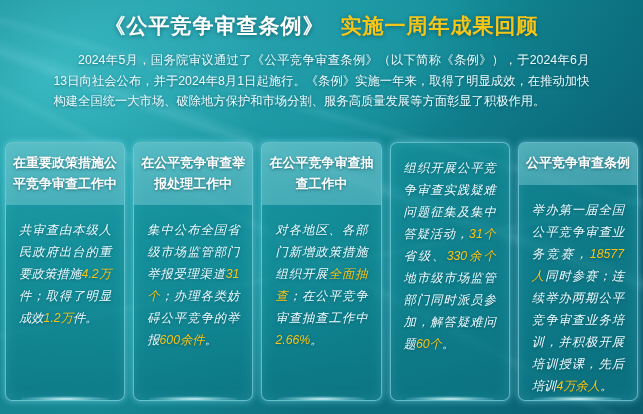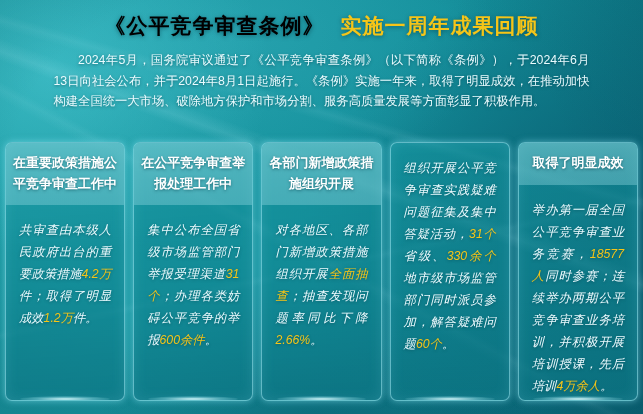--- a/index.html
+++ b/index.html
@@ -40,21 +40,21 @@
   #header { position:absolute; top:0; left:0; right:0; padding-top:11px; }
   #title {
     text-align:center;
     font-size:21px;
     font-weight:bold;
     letter-spacing:1px;
     line-height:30px;
     white-space:nowrap;
     text-shadow:0 1px 4px rgba(0,50,62,0.55);
   }
-  #title .t-white { color:#000000; }
+  #title .t-white { color:#ffffff; }
   #title .t-gold  { color:#f5c518; margin-left:16px; }
 
   #intro {
     margin:9px auto 12px;
     width:536px;
     color:#eafcff;
     font-size:12.3px;
     line-height:20.5px;
     text-align:justify;
     text-indent:2em;
@@ -136,23 +136,23 @@
 <div id="cards">
     <div class="card">
       <div class="card-header">在重要政策措施公平竞争审查工作中</div>
       <div class="card-body"><span>共审查由本级人民政府出台的重要政策措施</span><span class="hl">4.2万</span><span>件；取得了明显成效</span><span class="hl">1.2万</span><span>件。</span></div>
     </div>
     <div class="card">
       <div class="card-header">在公平竞争审查举报处理工作中</div>
       <div class="card-body"><span>集中公布全国省级市场监管部门举报受理渠道</span><span class="hl">31个</span><span>；办理各类妨碍公平竞争的举报</span><span class="hl">600余件</span><span>。</span></div>
     </div>
     <div class="card">
-      <div class="card-header">各部门新增政策措施组织开展</div>
-      <div class="card-body"><span>对各地区、各部门新增政策措施组织开展</span><span class="hl">全面抽查</span><span>；抽查发现问题率同比下降</span><span class="hl">2.66%</span><span>。</span></div>
+      <div class="card-header">在公平竞争审查抽查工作中</div>
+      <div class="card-body"><span>对各地区、各部门新增政策措施组织开展</span><span class="hl">全面抽查</span><span>；在公平竞争审查抽查工作中</span><span class="hl">2.66%</span><span>。</span></div>
     </div>
     <div class="card">
       <div class="card-body"><span>组织开展公平竞争审查实践疑难问题征集及集中答疑活动，</span><span class="hl">31个</span><span>省级、</span><span class="hl">330余个</span><span>地市级市场监管部门同时派员参加，解答疑难问题</span><span class="hl">60个</span><span>。</span></div>
     </div>
     <div class="card">
-      <div class="card-header">取得了明显成效</div>
+      <div class="card-header">公平竞争审查条例</div>
       <div class="card-body"><span>举办第一届全国公平竞争审查业务竞赛，</span><span class="hl">18577人</span><span>同时参赛；连续举办两期公平竞争审查业务培训，并积极开展培训授课，先后培训</span><span class="hl">4万余人</span><span>。</span></div>
     </div>
   </div>
 
 </body></html>

